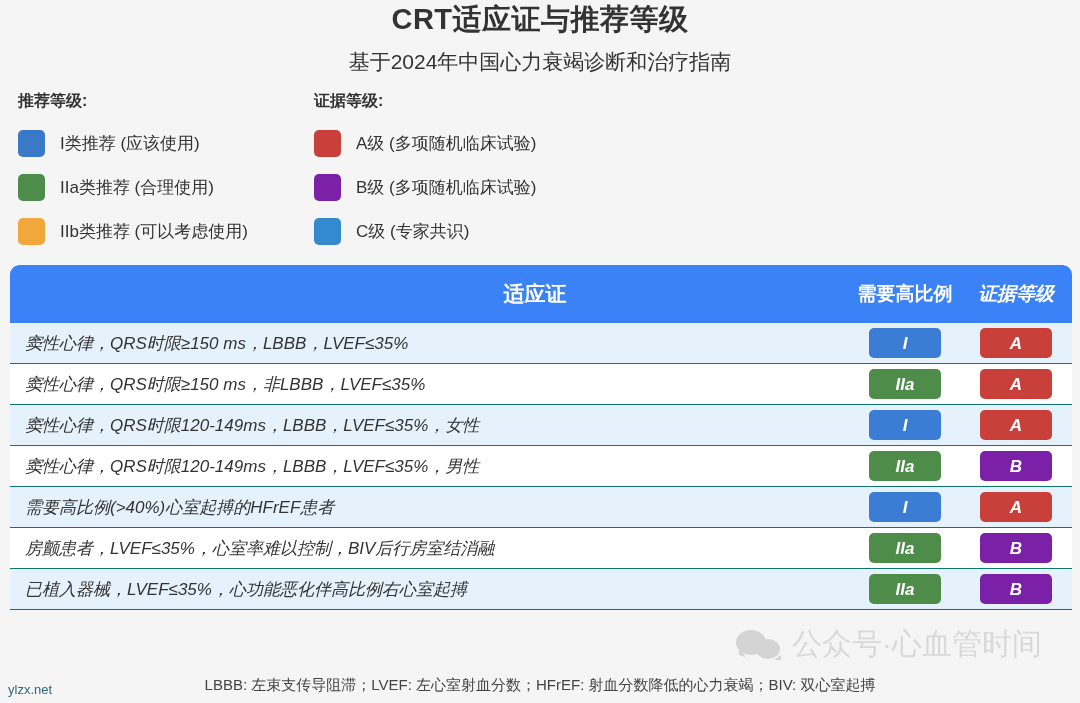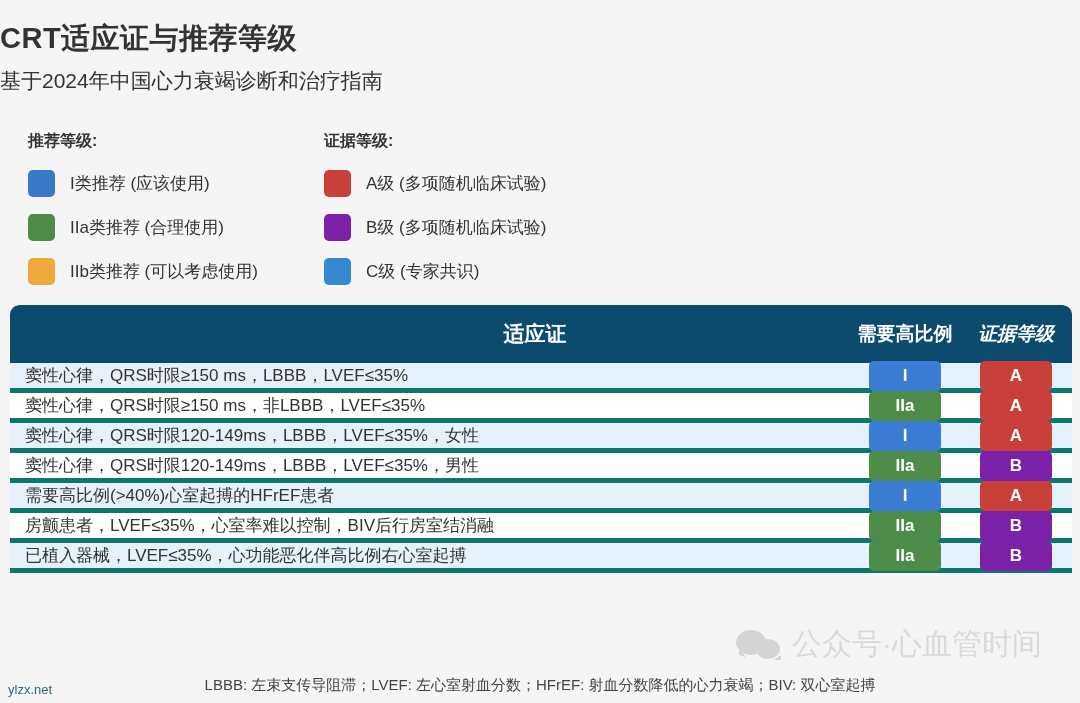--- a/index.html
+++ b/index.html
@@ -13,43 +13,43 @@
 
   body {
     background: #f5f5f5;
     font-family: "Liberation Sans", "DejaVu Sans", sans-serif;
     color: #333333;
     position: relative;
   }
 
   
   .title-block {
-    padding-top: 20px;
-    text-align: left;
+    padding-top: 1px;
+    text-align: center;
   }
   .main-title {
     font-size: 29px;
     font-weight: bold;
     color: #333333;
     letter-spacing: 0.5px;
     line-height: 36px;
   }
   .sub-title {
     font-size: 21px;
     font-weight: normal;
     color: #333333;
     line-height: 28px;
     margin-top: 11px;
   }
 
   
   .legend-area {
     display: flex;
-    margin-top: 36px;
-    padding-left: 28px;
+    margin-top: 15px;
+    padding-left: 18px;
   }
   .legend-col { width: 296px; }
   .legend-col.second { width: auto; }
 
   .legend-heading {
     font-size: 16px;
     font-weight: bold;
     color: #333333;
     margin-bottom: 10px;
     line-height: 20px;
@@ -98,22 +98,23 @@
     text-align: center;
     color: #ffffff;
     font-size: 19px;
     font-weight: bold;
   }
   .th-evi { flex: 0 0 112px; font-style: italic; }
 
   .trow {
     display: flex;
     align-items: center;
-    height: 30px;
-    border-bottom: 5px solid #0f766e;
+    height: 41px;
+    border-bottom: 1px solid #0f766e;
+    font-style: italic;
   }
   .trow.odd  { background: #e5f1fb; }
   .trow.even { background: #ffffff; }
 
   .td-text {
     flex: 1 1 auto;
     font-size: 17px;
     color: #333333;
     padding-left: 15px;
     padding-right: 8px;
@@ -258,21 +259,21 @@
     <div class="legend-item">
       <span class="legend-swatch" style="background: rgb(53, 137, 206);"></span>
       <span class="legend-label">C级 (专家共识)</span>
     </div>
   </div>
 
 </div>
 
 <div class="table-wrap">
 
-  <div class="thead" style="background: #0c4a6e; justify-content: space-between;">
+  <div class="thead" style="background: #3b82f6; justify-content: space-between;">
     <div class="th-indication">适应证</div>
     <div class="th-rec">需要高比例</div>
     <div class="th-evi">证据等级</div>
   </div>
 
   <div id="table-body">
       <div class="trow odd">
         <div class="td-text">窦性心律，QRS时限≥150 ms，LBBB，LVEF≤35%</div>
         <div class="td-badge">
           <span class="badge" style="background: rgb(59, 125, 212);">I</span>

